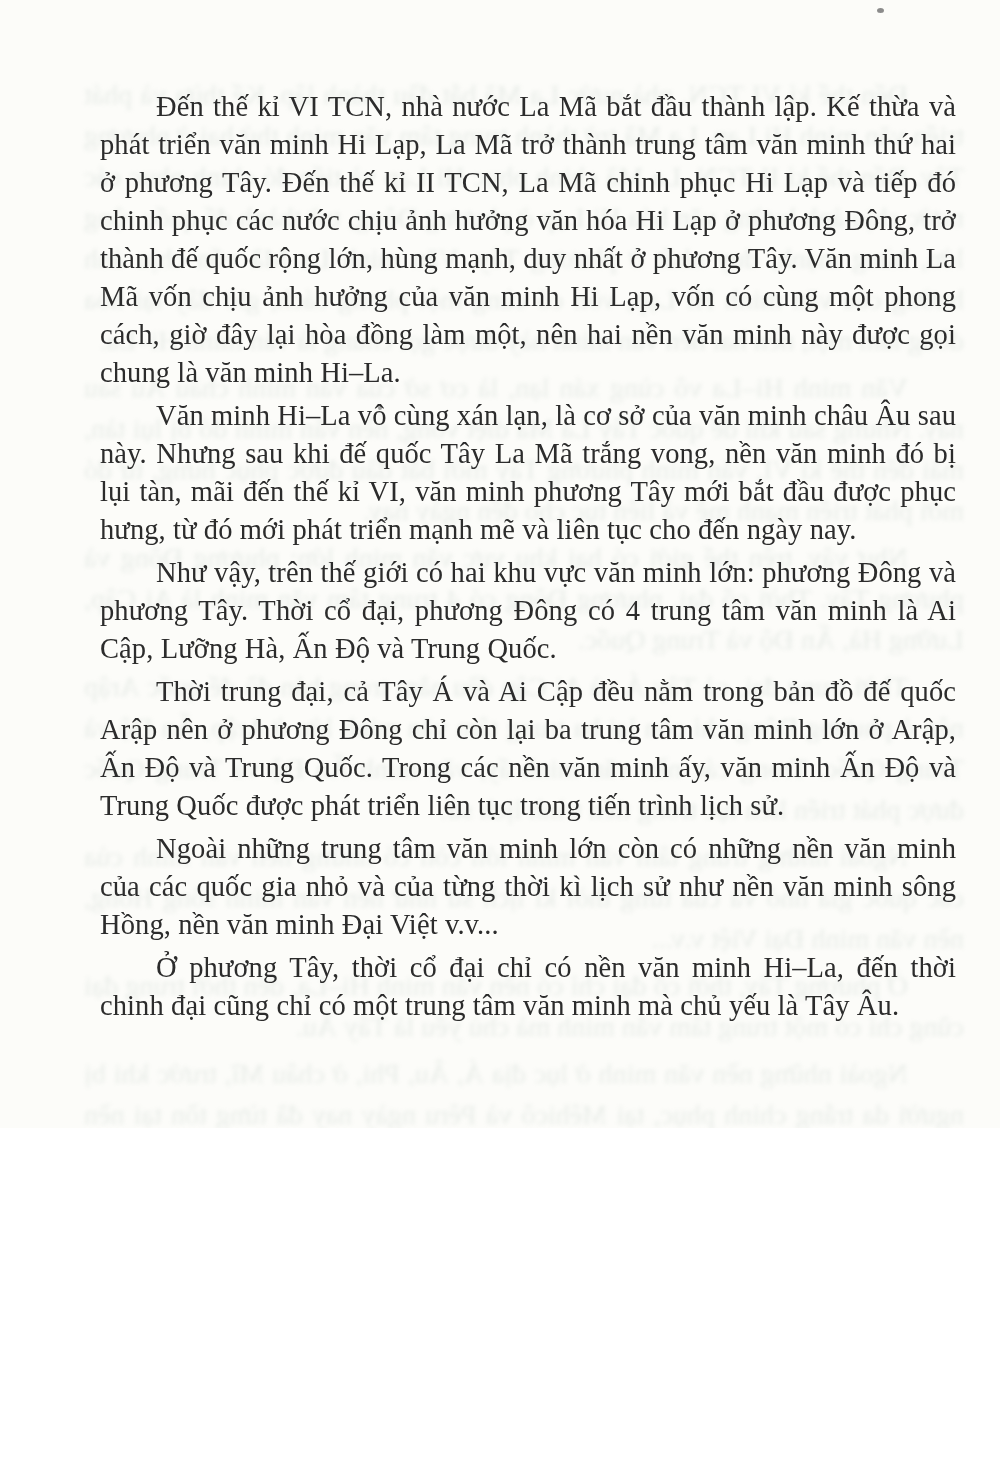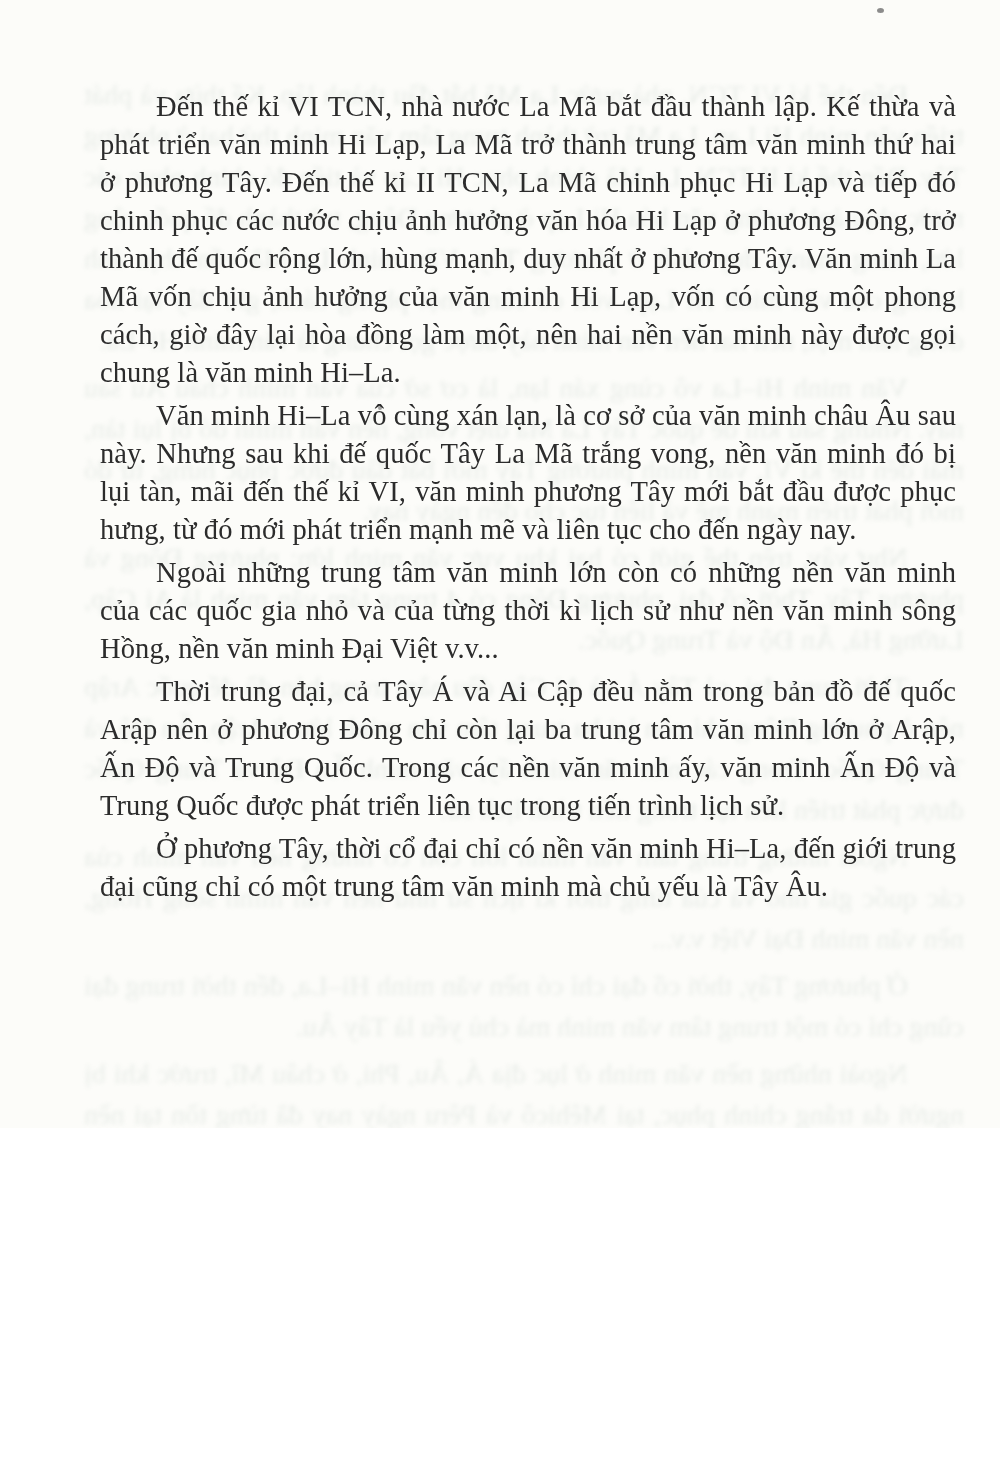--- a/index.html
+++ b/index.html
@@ -77,20 +77,21 @@
       <p class="para">Ngoài những nền văn minh ở lục địa Á, Âu, Phi, ở châu Mĩ, trước khi bị người da trắng chinh phục, tại Mêhicô và Pêru ngày nay đã từng tồn tại nền văn minh của người Maya (Mayas), Aztec (Aztèque) và Inca (Incas)</p>
       <p class="para">Đến thời cận đại, do sự tiến bộ nhanh chóng về khoa học kĩ thuật, nhiều nước phương Tây đã trở thành những quốc gia phát triển về</p>
     </div>
 
   <div class="speck speck-top"></div>
   <div class="speck speck-mid"></div>
 
   <div class="content" id="content">
       <p class="para">Đến thế kỉ VI TCN, nhà nước La Mã bắt đầu thành lập. Kế thừa và phát triển văn minh Hi Lạp, La Mã trở thành trung tâm văn minh thứ hai ở phương Tây. Đến thế kỉ II TCN, La Mã chinh phục Hi Lạp và tiếp đó chinh phục các nước chịu ảnh hưởng văn hóa Hi Lạp ở phương Đông, trở thành đế quốc rộng lớn, hùng mạnh, duy nhất ở phương Tây. Văn minh La Mã vốn chịu ảnh hưởng của văn minh Hi Lạp, vốn có cùng một phong cách, giờ đây lại hòa đồng làm một, nên hai nền văn minh này được gọi chung là văn minh Hi–La.</p>
       <p class="para">Văn minh Hi–La vô cùng xán lạn, là cơ sở của văn minh châu Âu sau này. Nhưng sau khi đế quốc Tây La Mã trắng vong, nền văn minh đó bị lụi tàn, mãi đến thế kỉ VI, văn minh phương Tây mới bắt đầu được phục hưng, từ đó mới phát triển mạnh mẽ và liên tục cho đến ngày nay.</p>
+      <p class="para">Như vậy, trên thế giới có hai khu vực văn minh lớn: phương Đông và phương Tây. Thời cổ đại, phương Đông có 4 trung tâm văn minh là Ai Cập, Lưỡng Hà, Ấn Độ và Trung Quốc.</p>
+      <p class="para">Thời trung đại, cả Tây Á và Ai Cập đều nằm trong bản đồ đế quốc Arập nên ở phương Đông chỉ còn lại ba trung tâm văn minh lớn ở Arập, Ấn Độ và Trung Quốc. Trong các nền văn minh ấy, văn minh Ấn Độ và Trung Quốc được phát triển liên tục trong tiến trình lịch sử.</p>
       <p class="para">Ngoài những trung tâm văn minh lớn còn có những nền văn minh của các quốc gia nhỏ và của từng thời kì lịch sử như nền văn minh sông Hồng, nền văn minh Đại Việt v.v...</p>
-      <p class="para">Thời trung đại, cả Tây Á và Ai Cập đều nằm trong bản đồ đế quốc Arập nên ở phương Đông chỉ còn lại ba trung tâm văn minh lớn ở Arập, Ấn Độ và Trung Quốc. Trong các nền văn minh ấy, văn minh Ấn Độ và Trung Quốc được phát triển liên tục trong tiến trình lịch sử.</p>
-      <p class="para">Ở phương Tây, thời cổ đại chỉ có nền văn minh Hi–La, đến giới trung đại cũng chỉ có một trung tâm văn minh mà chủ yếu là Tây Âu.</p>
+      <p class="para">Ở phương Tây, thời cổ đại chỉ có nền văn minh Hi–La, đến thời chinh đại cũng chỉ có một trung tâm văn minh mà chủ yếu là Tây Âu.</p>
     </div>
 
   <div class="page-number">8</div>
 
 </div>
 
 </body></html>

